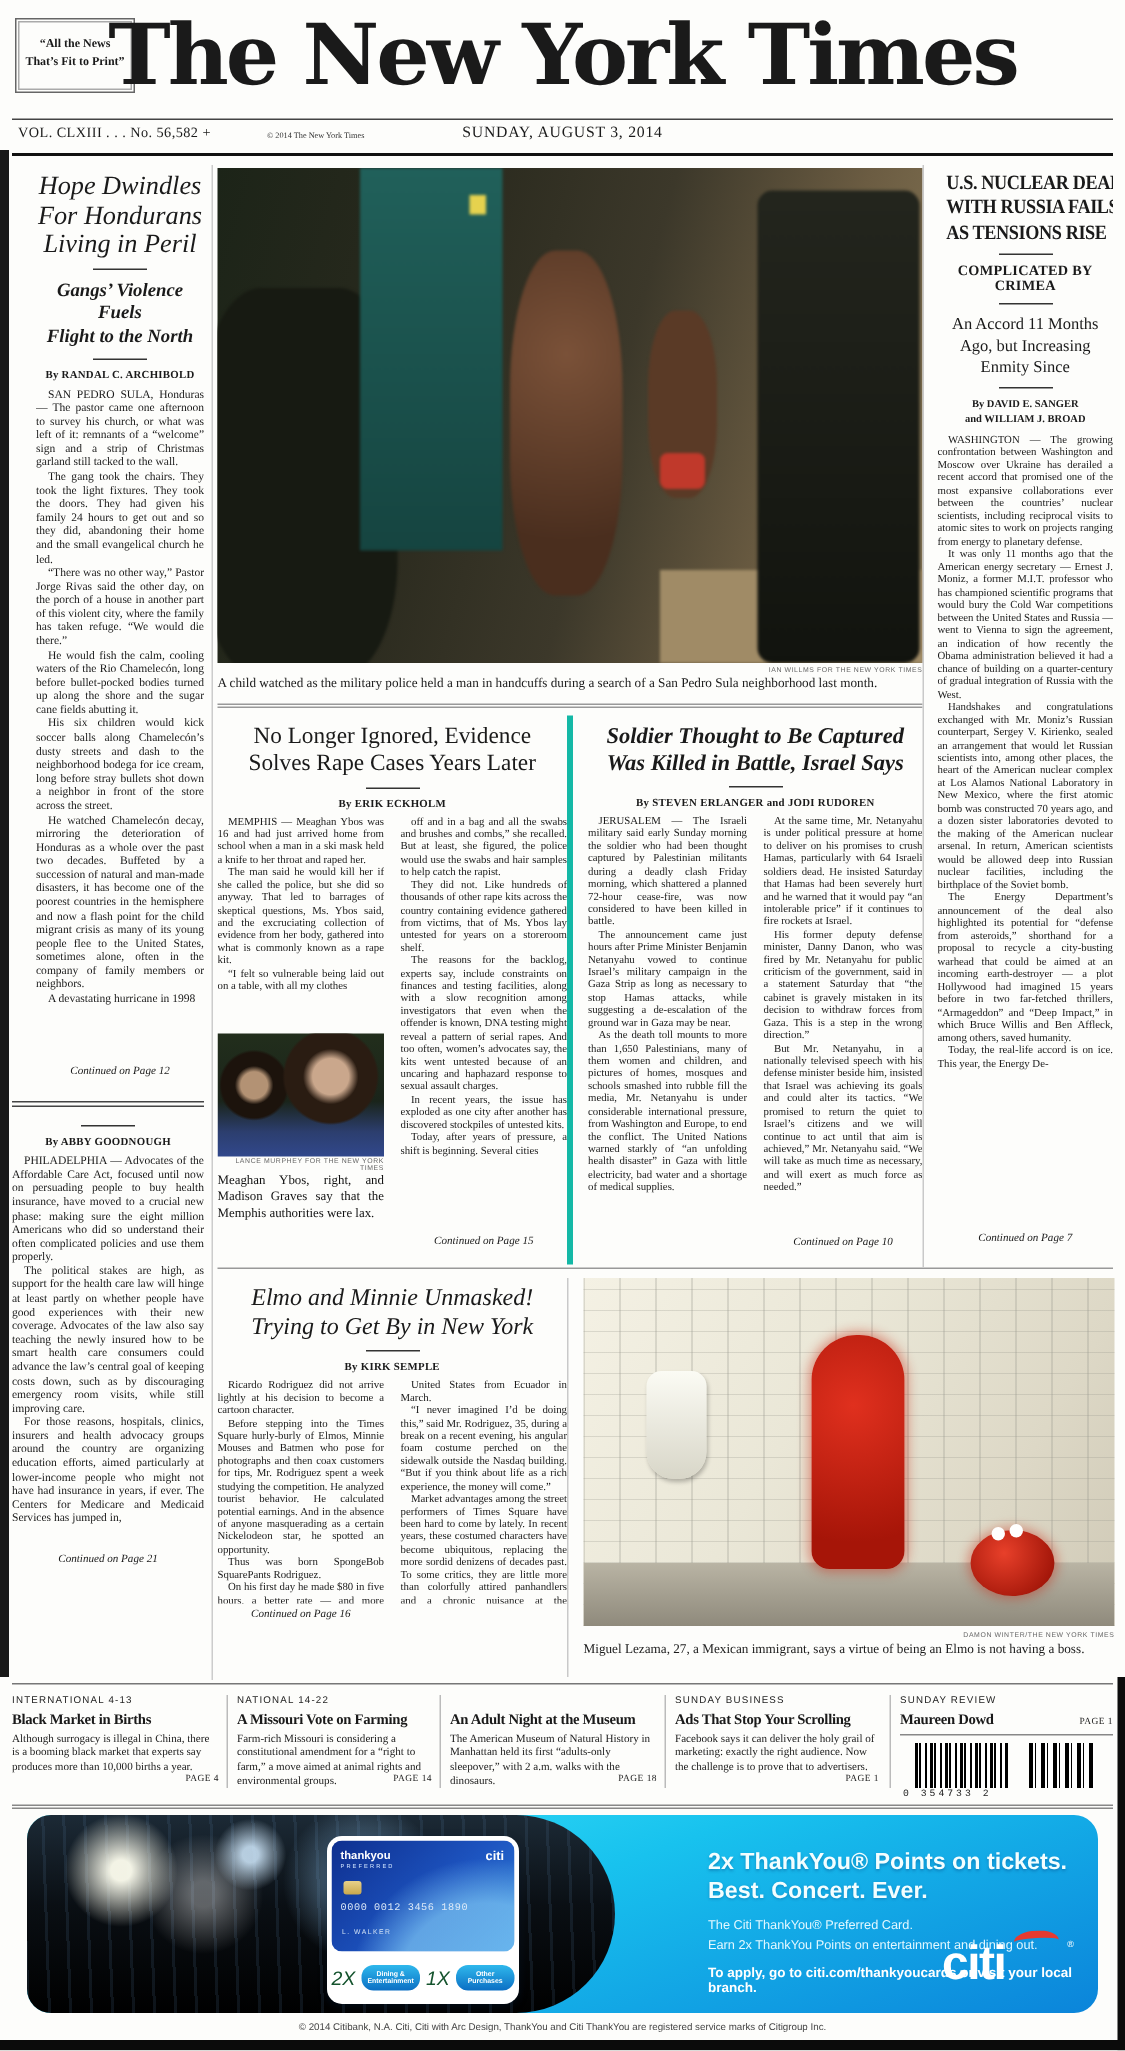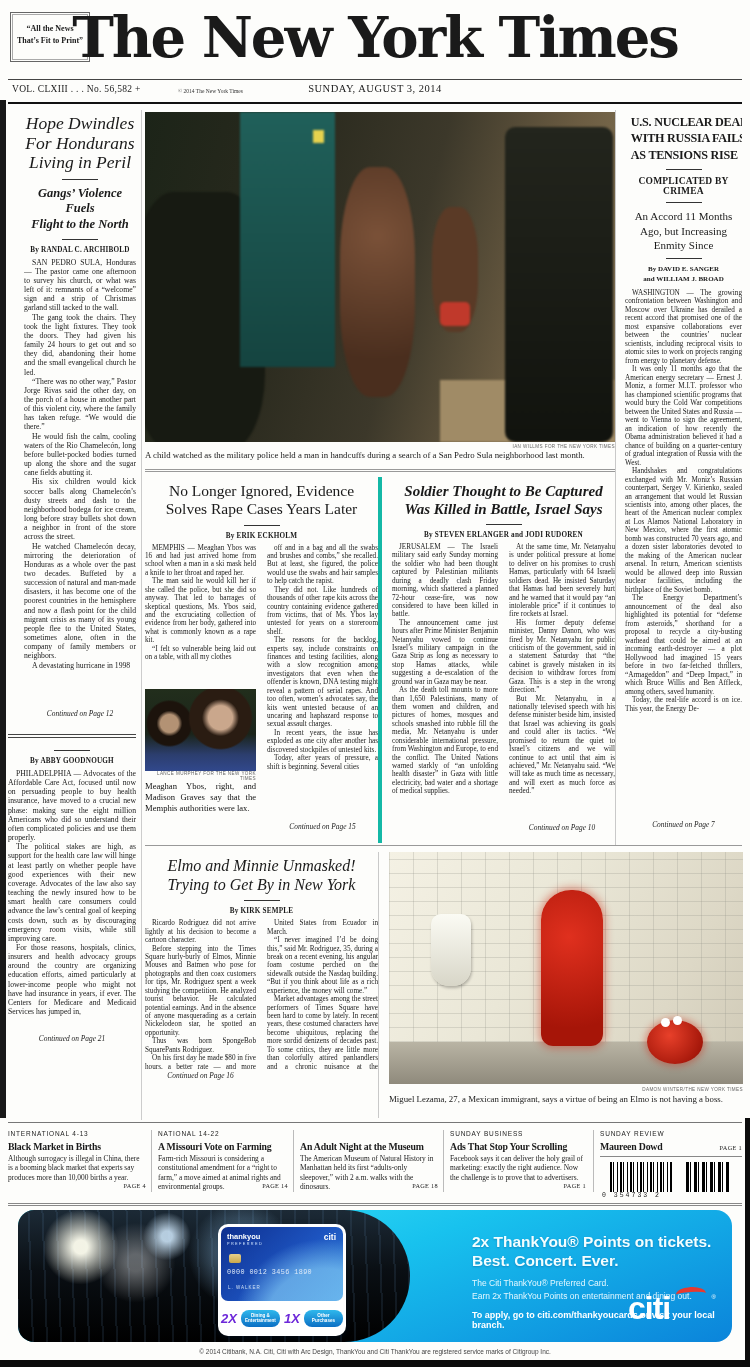--- a/index.html
+++ b/index.html
@@ -134,21 +134,21 @@
   .card-face { position:relative; height:74px; border-radius:7px; overflow:hidden; background:
       radial-gradient(ellipse at 85% 130%, rgba(150,225,255,.55) 0 40%, transparent 62%),
       linear-gradient(135deg,#0e2f8f 0%,#1d54c0 55%,#2f7fd8 100%); color:#fff; }
   .cf-ty { position:absolute; left:6px; top:5px; font-size:7.5px; font-weight:bold; }
   .cf-pref { position:absolute; left:6px; top:15px; font-size:3.8px; letter-spacing:1.4px; color:#cfe4ff; }
   .cf-citi { position:absolute; right:7px; top:5px; font-size:8.5px; font-weight:bold; }
   .cf-chip { position:absolute; left:8px; top:27px; width:12px; height:9px; border-radius:2px; background:linear-gradient(#e7d08a,#c9a84c); }
   .cf-num { position:absolute; left:6px; top:41px; font-family:"Liberation Mono",monospace; font-size:6.8px; color:#dce9f8; letter-spacing:.4px; }
   .cf-name { position:absolute; left:7px; top:58px; font-size:4.5px; letter-spacing:1px; color:#cfe0f5; }
   .badges { display:flex; gap:4px; align-items:center; margin-top:3px; height:28px; }
-  .mult { font-size:13px; font-weight:bold; font-style:italic; color:#6d28d9; }
+  .mult { font-size:13px; font-weight:normal; font-style:italic; color:#14532d; }
   .pill { flex:1; background:linear-gradient(180deg,#2fb8ec,#0b6fc4); color:#fff; font-size:4.6px; font-weight:bold; text-align:center; border-radius:8px; padding:3px 2px; line-height:1.2; }
   .ad-copy { position:absolute; left:438px; top:22px; width:262px; color:#fff;margin-left:16px; }
   .ad-h { font-size:15.5px; font-weight:bold; line-height:1.25; color:#f3feff; text-shadow:0 1px 2px rgba(0,60,120,.35); }
   .ad-s { font-size:8.5px; color:#e3f8ff; margin-top:6px; line-height:1.5; }
   .ad-cta { font-size:9px; font-weight:bold; margin-top:8px; color:#fff; }
   .citi-logo { position:absolute; right:20px; bottom:8px; width:84px; height:44px; }
   .citi-text { font-size:32px; font-weight:bold; letter-spacing:-1px; color:#fff; }
   .citi-arc { position:absolute; right:6px; top:-3px; width:30px; height:14px; border-top:5px solid #e63a30; border-radius:50%; transform:rotate(-3deg); }
   .citi-r { position:absolute; right:-4px; top:4px; font-size:6px; color:#fff; }
   .ad-disc { left:0; right:0; top:1348px; text-align:center; font-family:"Liberation Sans",sans-serif; font-size:6.5px; color:#444; }

